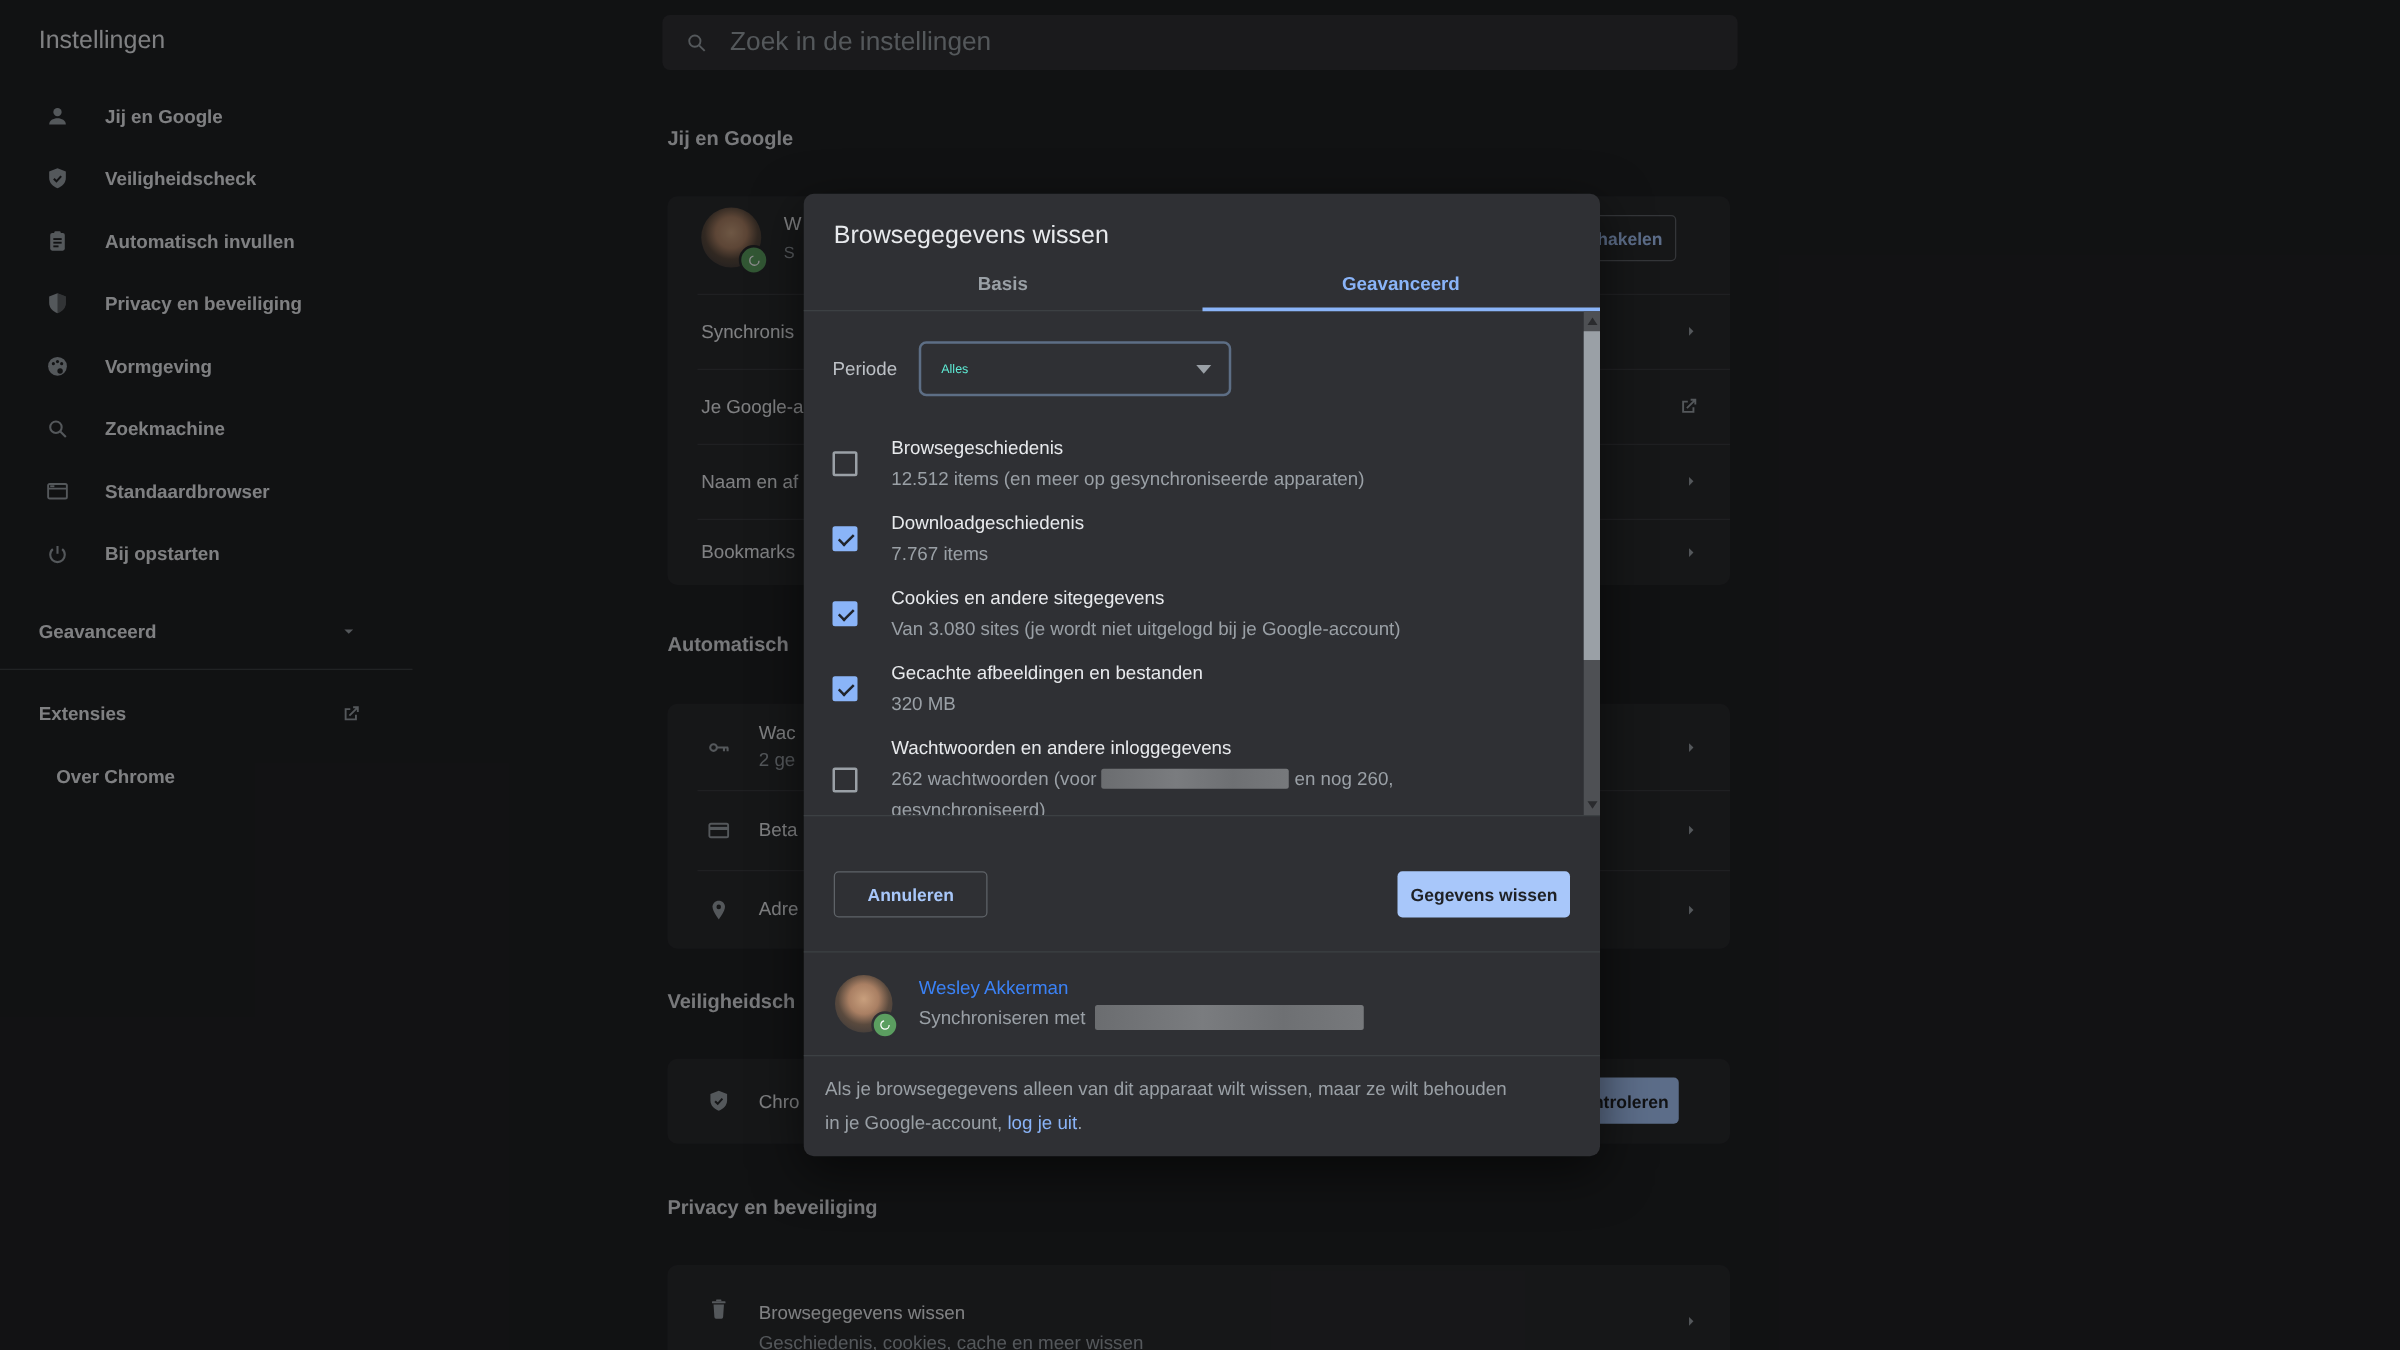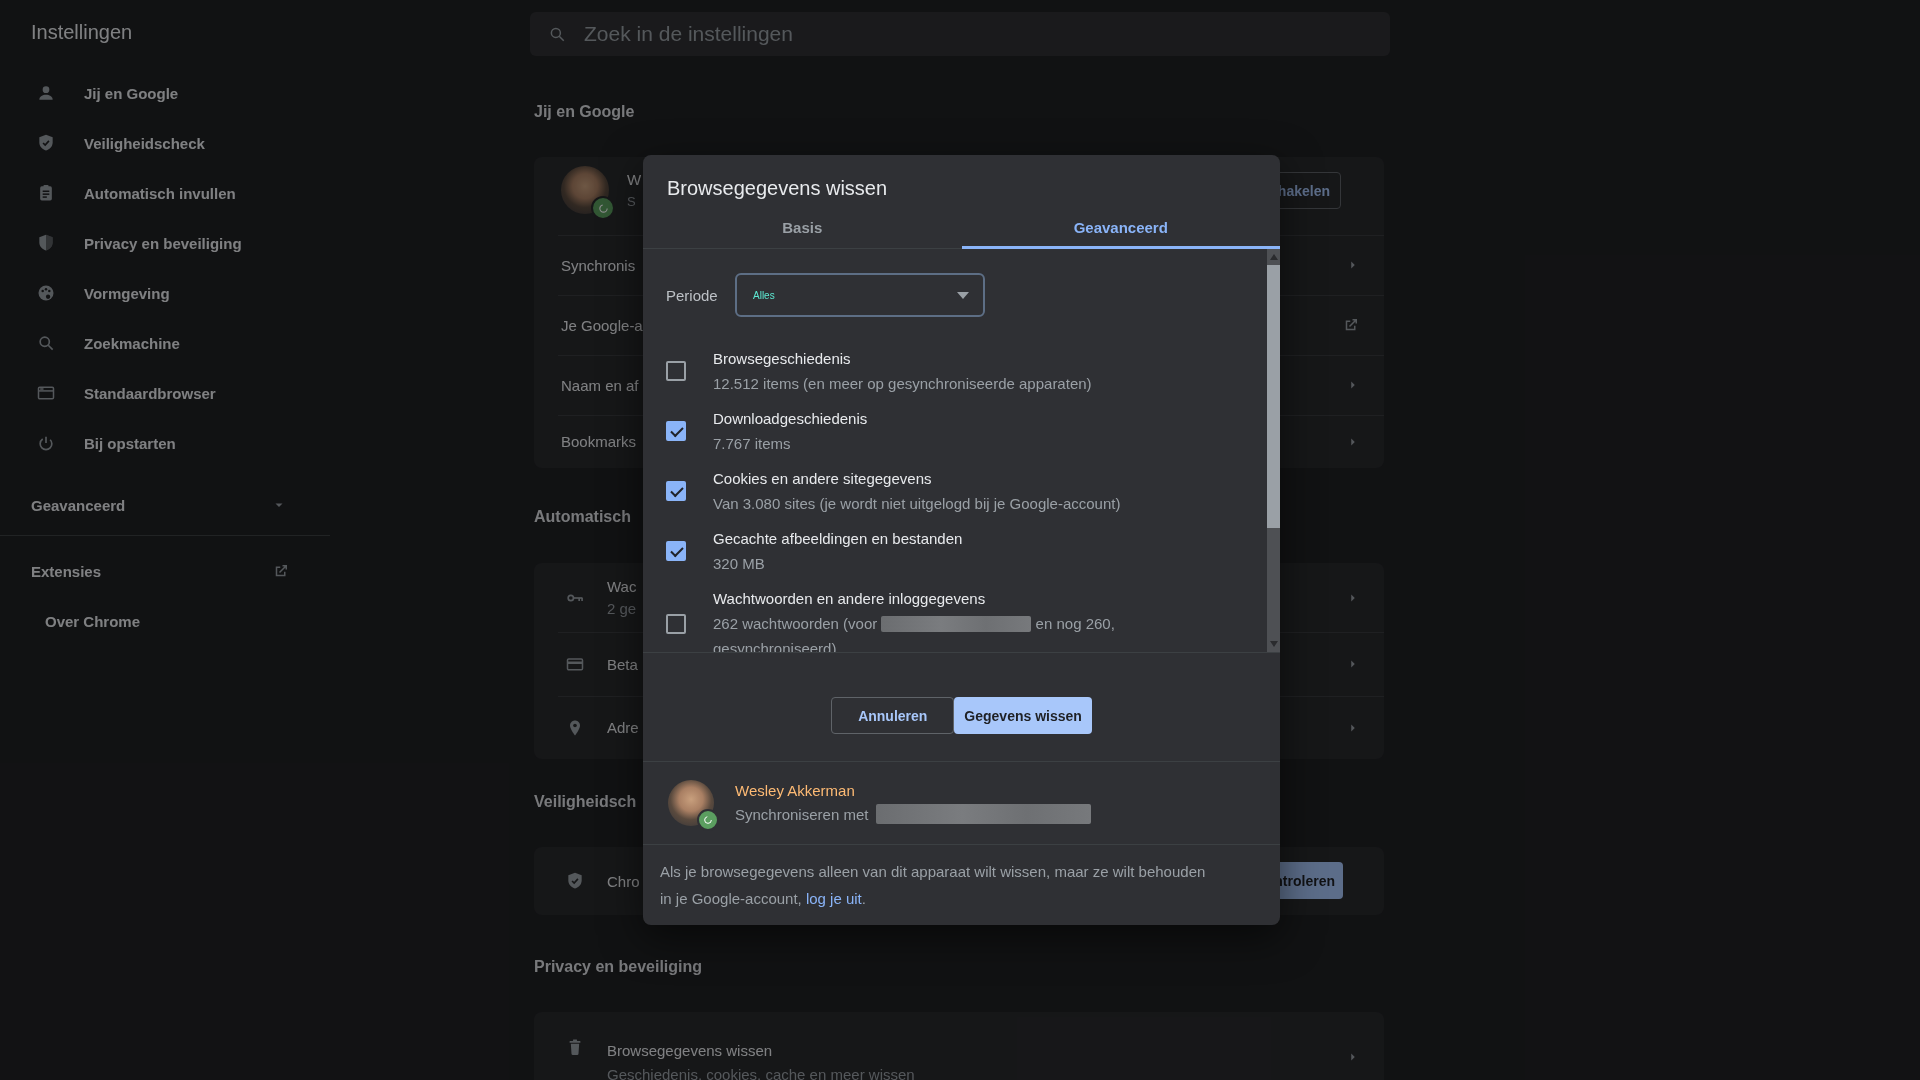--- a/index.html
+++ b/index.html
@@ -82,29 +82,29 @@
   .redact{display:inline-block;width:150px;height:16px;border-radius:2px;vertical-align:-3px;
           background:linear-gradient(90deg,#6b6d70,#7a7c7f 40%,#6e7073 70%,#77797c);}
   
   .sbar{position:absolute;top:0;right:0;width:13px;height:100%;background:#4e5054;}
   .sbar .thumb{position:absolute;left:0;width:13px;top:16px;height:263px;background:#9aa0a6;}
   .sbar .up,.sbar .down{position:absolute;left:3px;width:0;height:0;
         border-left:4px solid transparent;border-right:4px solid transparent;}
   .sbar .up{top:5px;border-bottom:6px solid #2a2b2e;}
   .sbar .down{bottom:5px;border-top:6px solid #2a2b2e;}
 
-  .dlg-actions{height:109px;box-sizing:border-box;display:flex;justify-content:center;
+  .dlg-actions{height:109px;box-sizing:border-box;display:flex;justify-content:space-between;
                gap:0;padding:44px 24px 0;border-bottom:1px solid #3c4043;}
   .dlg-actions .btn-outline{height:37px;padding:0 26px;cursor:pointer;}
   .dlg-actions .btn-fill{height:37px;padding:0 10px;cursor:pointer;}
   .account-row{height:83px;box-sizing:border-box;display:flex;align-items:center;
                padding-left:25px;border-bottom:1px solid #3c4043;}
   .acct-av{position:relative;width:46px;height:46px;flex:none;}
   .acct-txt{margin-left:21px;}
-  .acct-name{font-size:15px;color:#fdba74;margin-bottom:5px;}
+  .acct-name{font-size:15px;color:#3b82f6;margin-bottom:5px;}
   .acct-sync{font-size:15px;color:#9aa0a6;display:flex;align-items:center;}
   .acct-sync .redact{width:215px;height:20px;margin-left:8px;}
   .dlg-footer{padding:13px 24px 0 17px;font-size:15px;line-height:27px;color:#9aa0a6;}
   .dlg-footer a{color:#8ab4f8;text-decoration:none;cursor:pointer;}
 </style>
 </head>
 <body>
 
 <div class="screen">
 

